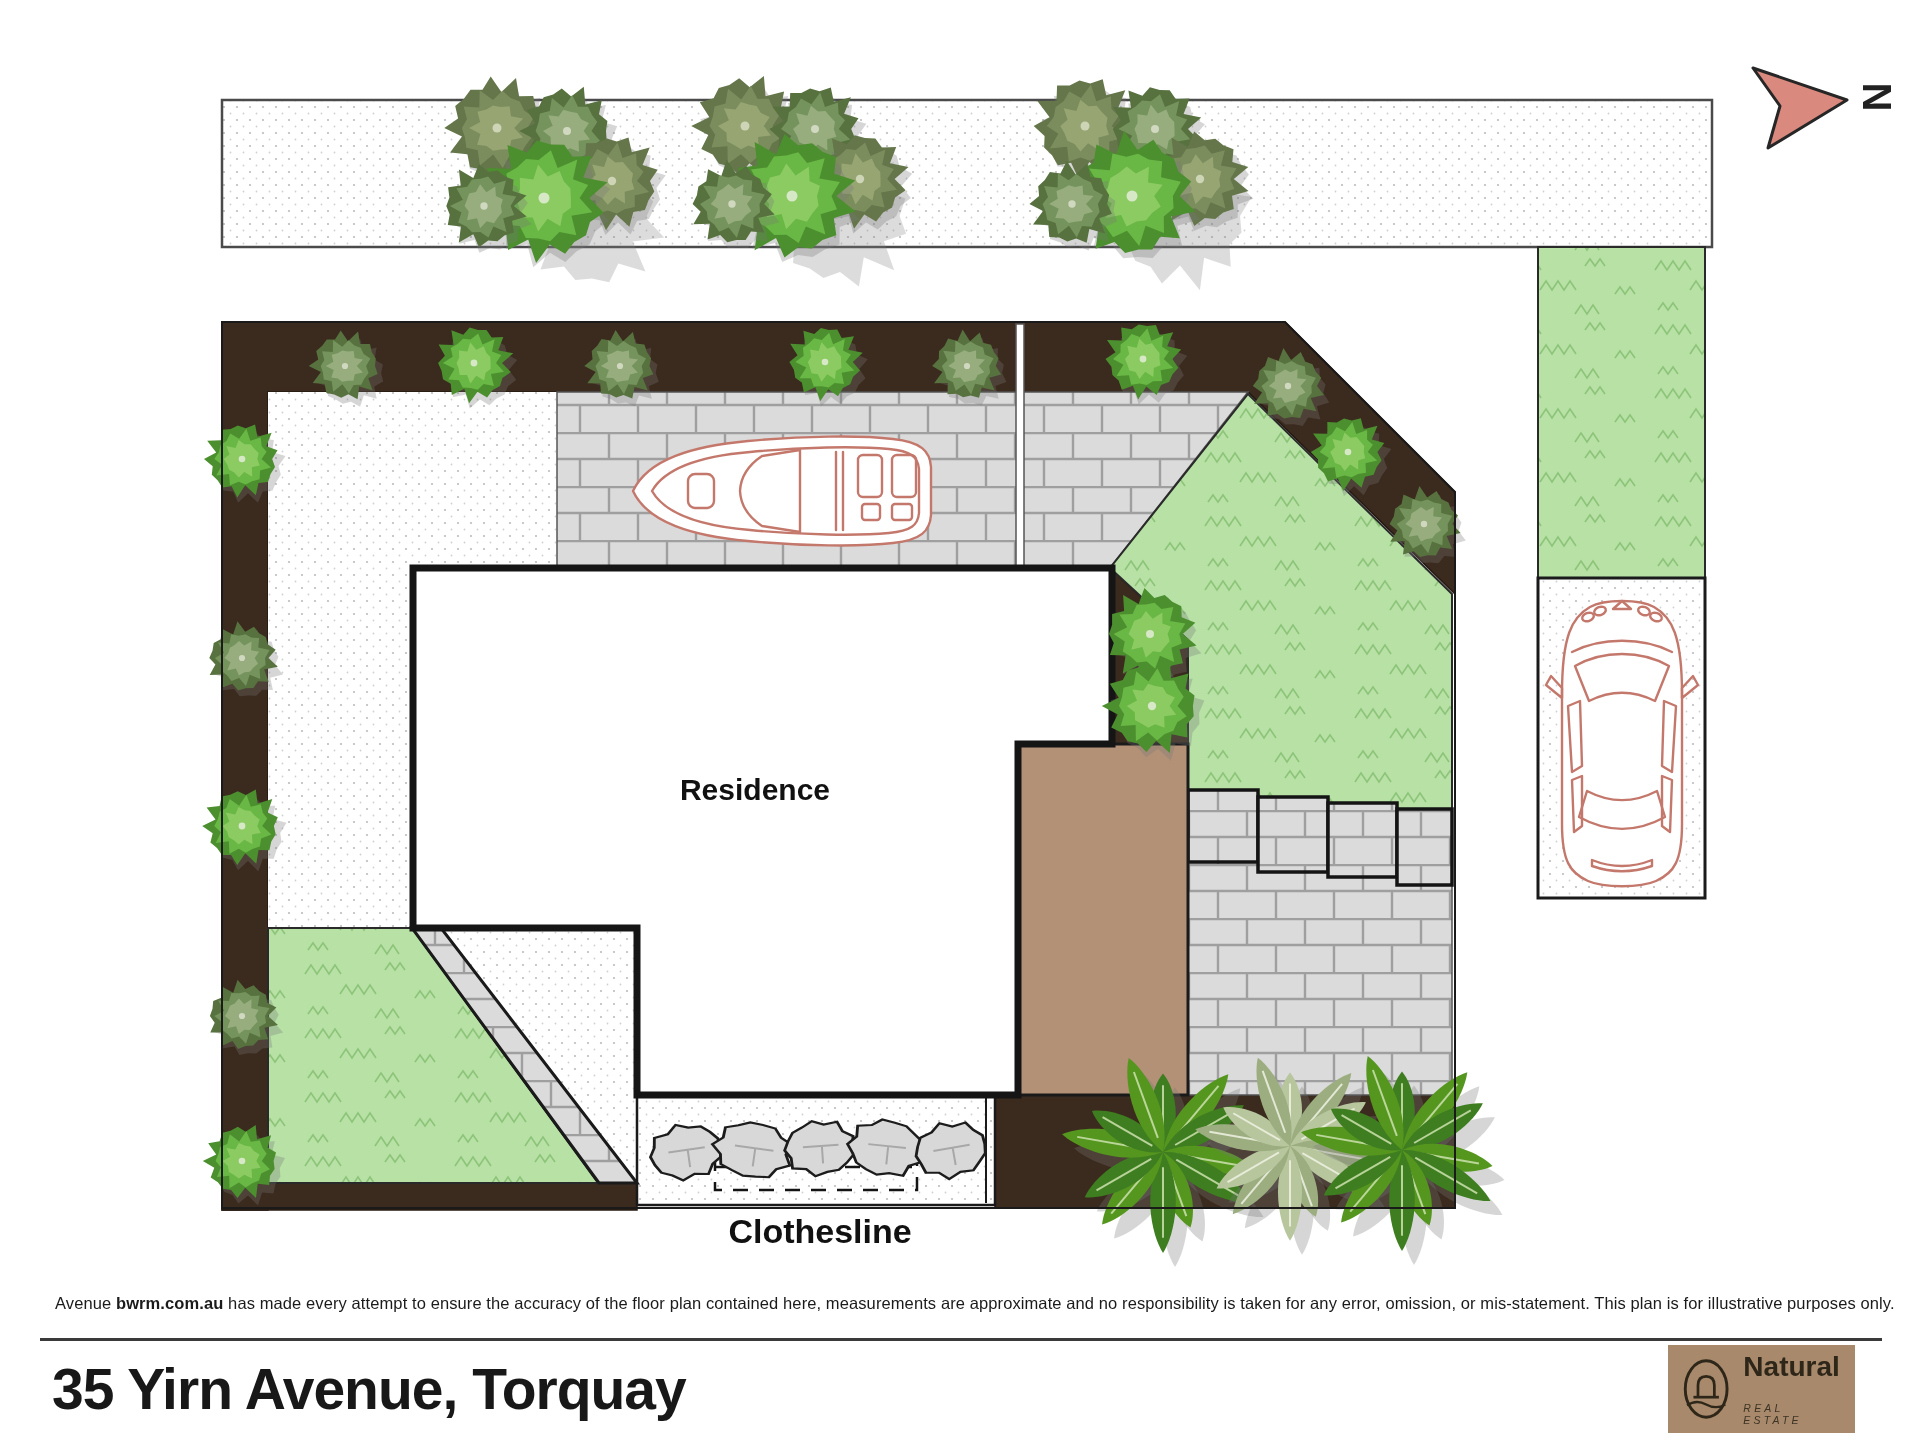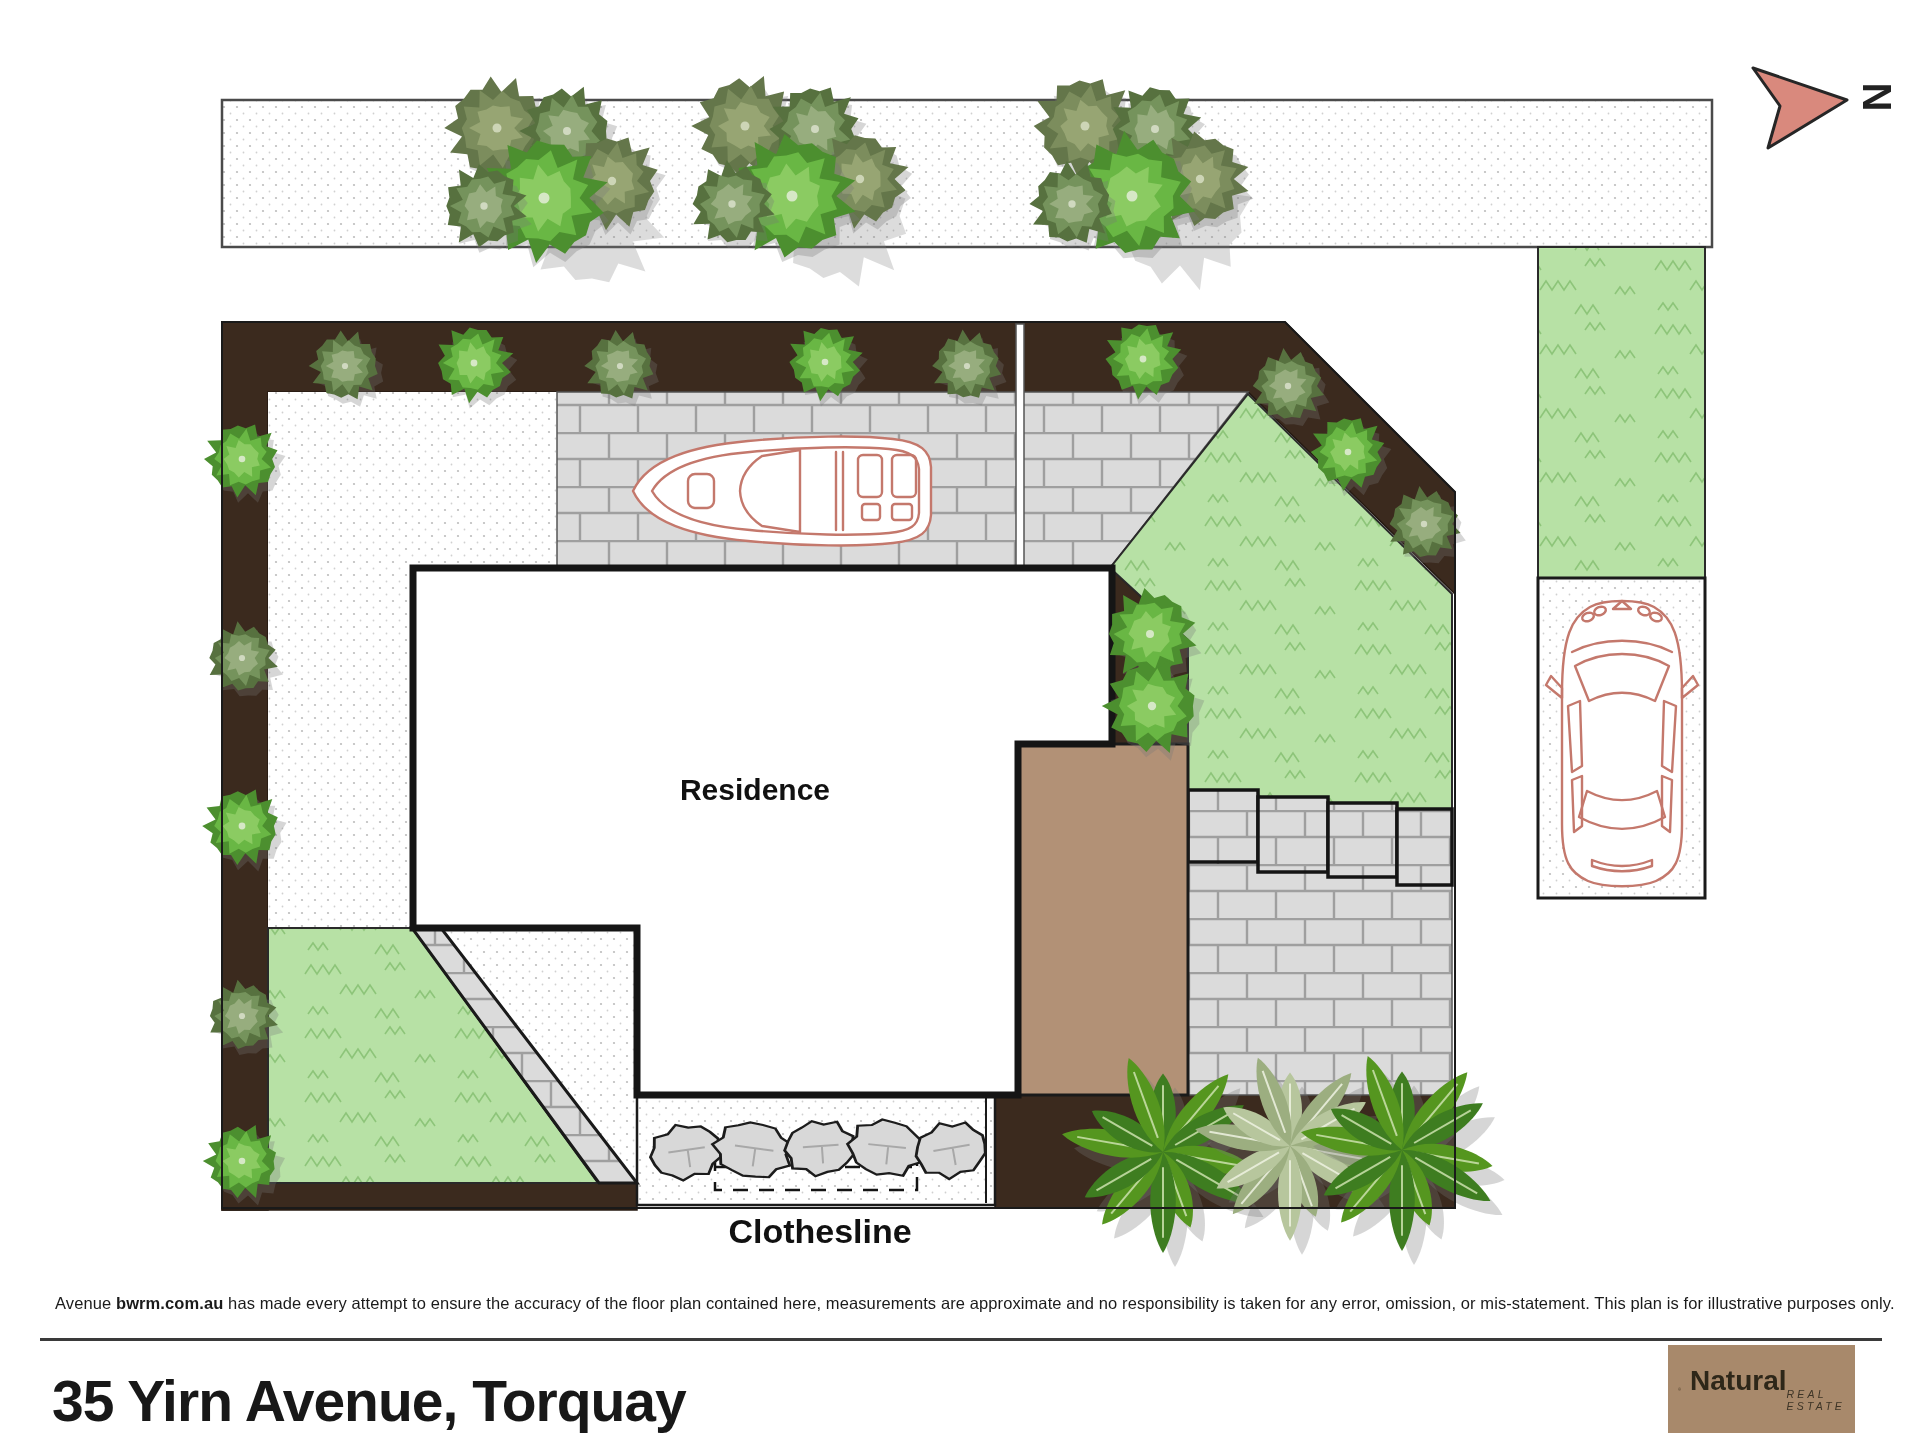--- a/index.html
+++ b/index.html
@@ -38,24 +38,24 @@
   .lblA{font:600 30px "Liberation Sans",sans-serif;fill:#111;}
   .lblB{font:700 34px "Liberation Sans",sans-serif;fill:#111;}
   .north{font:700 40px "Liberation Sans",sans-serif;fill:#222;}
   .compass{fill:var(--arrow);stroke:#262626;stroke-width:3;stroke-linejoin:round;}
   
   .disclaimer{position:absolute;left:55px;top:1294px;width:1845px;font-size:16.5px;
               color:#1b1b1b;letter-spacing:.1px;white-space:nowrap;}
   .disclaimer b{font-weight:700;}
   .rule{position:absolute;left:40px;top:1338px;width:1842px;height:3px;background:#3a3a3a;}
   .address{position:absolute;left:52px;top:1356px;font-size:57px;font-weight:700;
-           letter-spacing:-1px;color:#181818;margin-top:12px;}
+           letter-spacing:-1px;color:#181818;}
   .logo{position:absolute;left:1668px;top:1345px;width:187px;height:88px;background:var(--logo_bg);
         display:flex;align-items:center;gap:9px;padding:0 10px;box-sizing:border-box;}
-  .brandwrap{display:flex;flex-direction:row;}
+  .brandwrap{display:flex;flex-direction:column;}
   .brand{font-size:28px;font-weight:700;color:#2e2719;line-height:1;}
   .tagline{font-size:10.5px;letter-spacing:3.2px;color:#3d3426;margin-top:21px;font-style:italic;}
 </style>
 </head>
 <body>
 
 <div class="page">
 
 <svg class="plan" width="1920" height="1440" viewBox="0 0 1920 1440">
   <defs>

